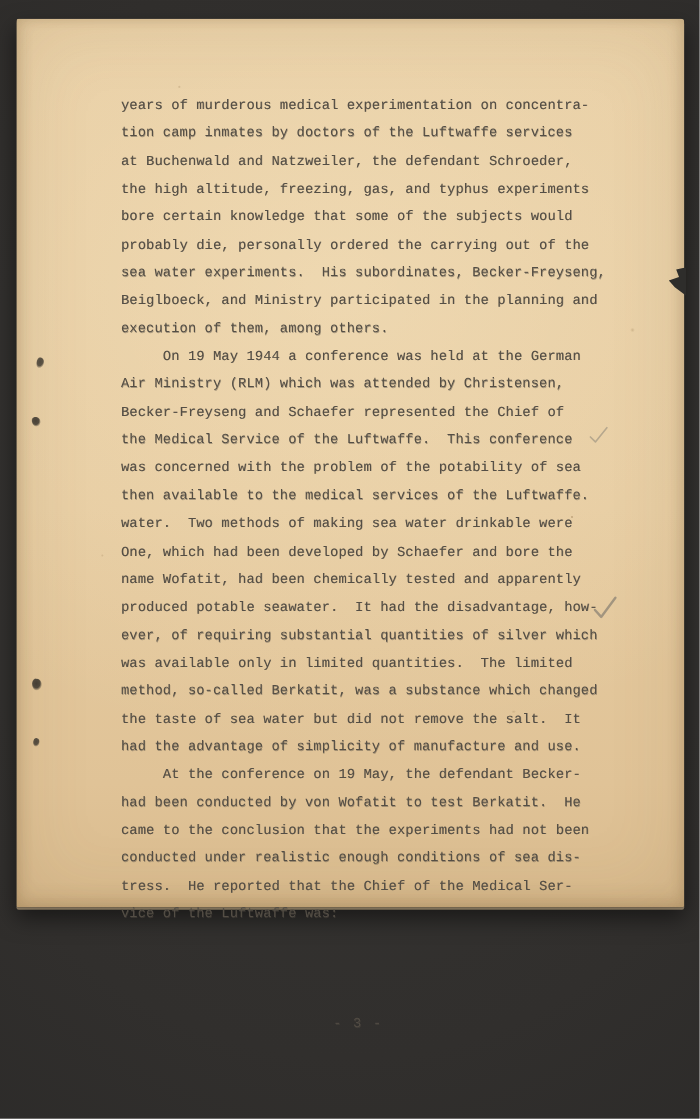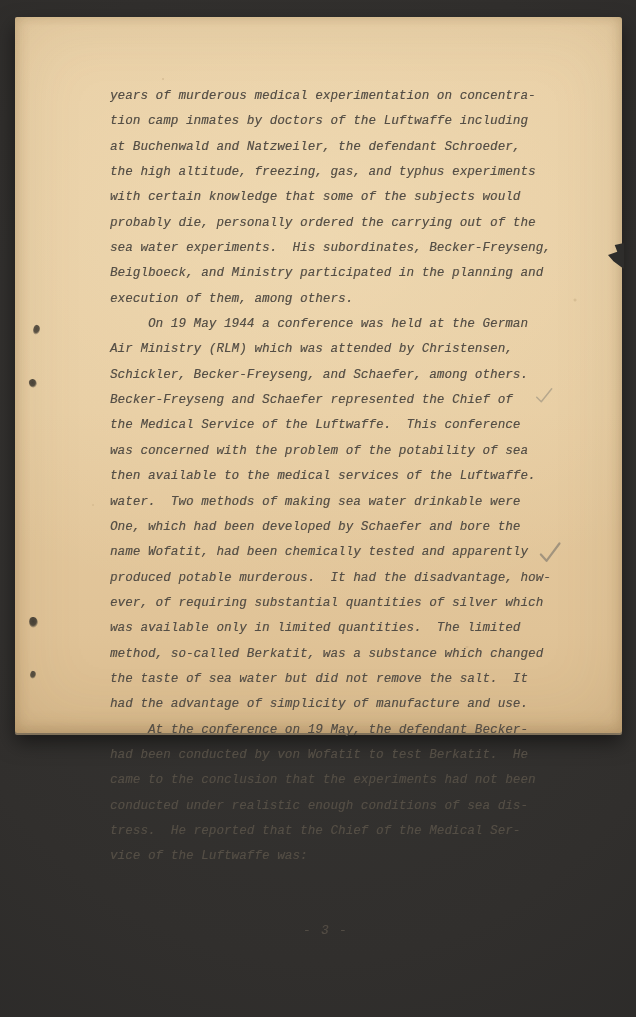--- a/index.html
+++ b/index.html
@@ -9,40 +9,39 @@
     width: 636px; height: 1017px;
     overflow: hidden;
     background:
       radial-gradient(120% 90% at 50% 45%, #363533 0%, #312f2d 55%, #282726 100%);
     font-family: "Liberation Mono", "DejaVu Sans Mono", monospace;
   }
 
   .paper {
     position: absolute;
     left: 15px; top: 17px;
-    width: 607px; height: 716px;
+    width: 607px; height: 808px;
     border-radius: 2px 3px 2px 2px;
     background:
       radial-gradient(2px 2px at 505px 453px, rgba(130,100,60,.55), rgba(130,100,60,0) 70%),
       radial-gradient(2px 2px at 148px  62px, rgba(130,100,60,.30), rgba(130,100,60,0) 70%),
       radial-gradient(3px 3px at 560px 283px, rgba(130,100,60,.25), rgba(130,100,60,0) 70%),
       radial-gradient(2px 2px at 325px 742px, rgba(130,100,60,.30), rgba(130,100,60,0) 70%),
       radial-gradient(2px 2px at  78px 488px, rgba(130,100,60,.22), rgba(130,100,60,0) 70%),
       radial-gradient(3px 2px at 452px 630px, rgba(130,100,60,.22), rgba(130,100,60,0) 70%),
       radial-gradient(60px 40px at 120px 930px, rgba(140,105,60,.10), rgba(140,105,60,0) 80%),
       radial-gradient(140% 85% at 48% 30%, rgba(255,242,210,.30), rgba(255,242,210,0) 62%),
       linear-gradient(180deg, #e8cea4 0%, #e6cba0 55%, #e0c397 86%, #d9bb8e 100%);
     box-shadow:
       inset 0 0 70px rgba(120,90,50,.14),
       inset 4px 0 12px rgba(120,90,50,.10),
       inset -3px 0 10px rgba(120,90,50,.10),
       inset 0 -7px 16px rgba(110,80,45,.16),
       0 2px 0 rgba(208,182,142,.55),
       0 9px 20px rgba(0,0,0,.50);
-    font-style: italic;
   }
 
   .text-block {
     position: absolute;
     left: 95px; top: 67px;
     color: #544e45;
     font-size: 12.5px;
     line-height: 25.35px;
     letter-spacing: 0.1px;
     text-shadow: 0.4px 0.4px 0.4px rgba(84,78,69,0.45);
@@ -81,39 +80,38 @@
   .checkmark.c2 { left: 523px; top: 523px; width: 24px; height: 24px; opacity: .70; transform: rotate(3deg); }
   .checkmark svg { width: 100%; height: 100%; display: block; }
 </style>
 </head>
 <body>
 
 <div class="paper">
 
   <div class="text-block">
       <div class="line">years of murderous medical experimentation on concentra-</div>
-      <div class="line">tion camp inmates by doctors of the Luftwaffe including</div>
+      <div class="line">tion camp inmates by doctors of the Luftwaffe services</div>
       <div class="line">at Buchenwald and Natzweiler, the defendant Schroeder,</div>
       <div class="line">the high altitude, freezing, gas, and typhus experiments</div>
-      <div class="line">with certain knowledge that some of the subjects would</div>
+      <div class="line">bore certain knowledge that some of the subjects would</div>
       <div class="line">probably die, personally ordered the carrying out of the</div>
       <div class="line">sea water experiments.  His subordinates, Becker-Freyseng,</div>
       <div class="line">Beiglboeck, and Ministry participated in the planning and</div>
       <div class="line">execution of them, among others.</div>
       <div class="line">     On 19 May 1944 a conference was held at the German</div>
       <div class="line">Air Ministry (RLM) which was attended by Christensen,</div>
-      <div class="line">Schickler, Becker-Freyseng, and Schaefer, among others.</div>
       <div class="line">Becker-Freyseng and Schaefer represented the Chief of</div>
       <div class="line">the Medical Service of the Luftwaffe.  This conference</div>
       <div class="line">was concerned with the problem of the potability of sea</div>
       <div class="line">then available to the medical services of the Luftwaffe.</div>
       <div class="line">water.  Two methods of making sea water drinkable were</div>
       <div class="line">One, which had been developed by Schaefer and bore the</div>
       <div class="line">name Wofatit, had been chemically tested and apparently</div>
-      <div class="line">produced potable murderous.  It had the disadvantage, how-</div>
+      <div class="line">produced potable seawater.  It had the disadvantage, how-</div>
       <div class="line">ever, of requiring substantial quantities of silver which</div>
       <div class="line">was available only in limited quantities.  The limited</div>
       <div class="line">method, so-called Berkatit, was a substance which changed</div>
       <div class="line">the taste of sea water but did not remove the salt.  It</div>
       <div class="line">had the advantage of simplicity of manufacture and use.</div>
       <div class="line">     At the conference on 19 May, the defendant Becker-</div>
       <div class="line">had been conducted by von Wofatit to test Berkatit.  He</div>
       <div class="line">came to the conclusion that the experiments had not been</div>
       <div class="line">conducted under realistic enough conditions of sea dis-</div>
       <div class="line">tress.  He reported that the Chief of the Medical Ser-</div>

